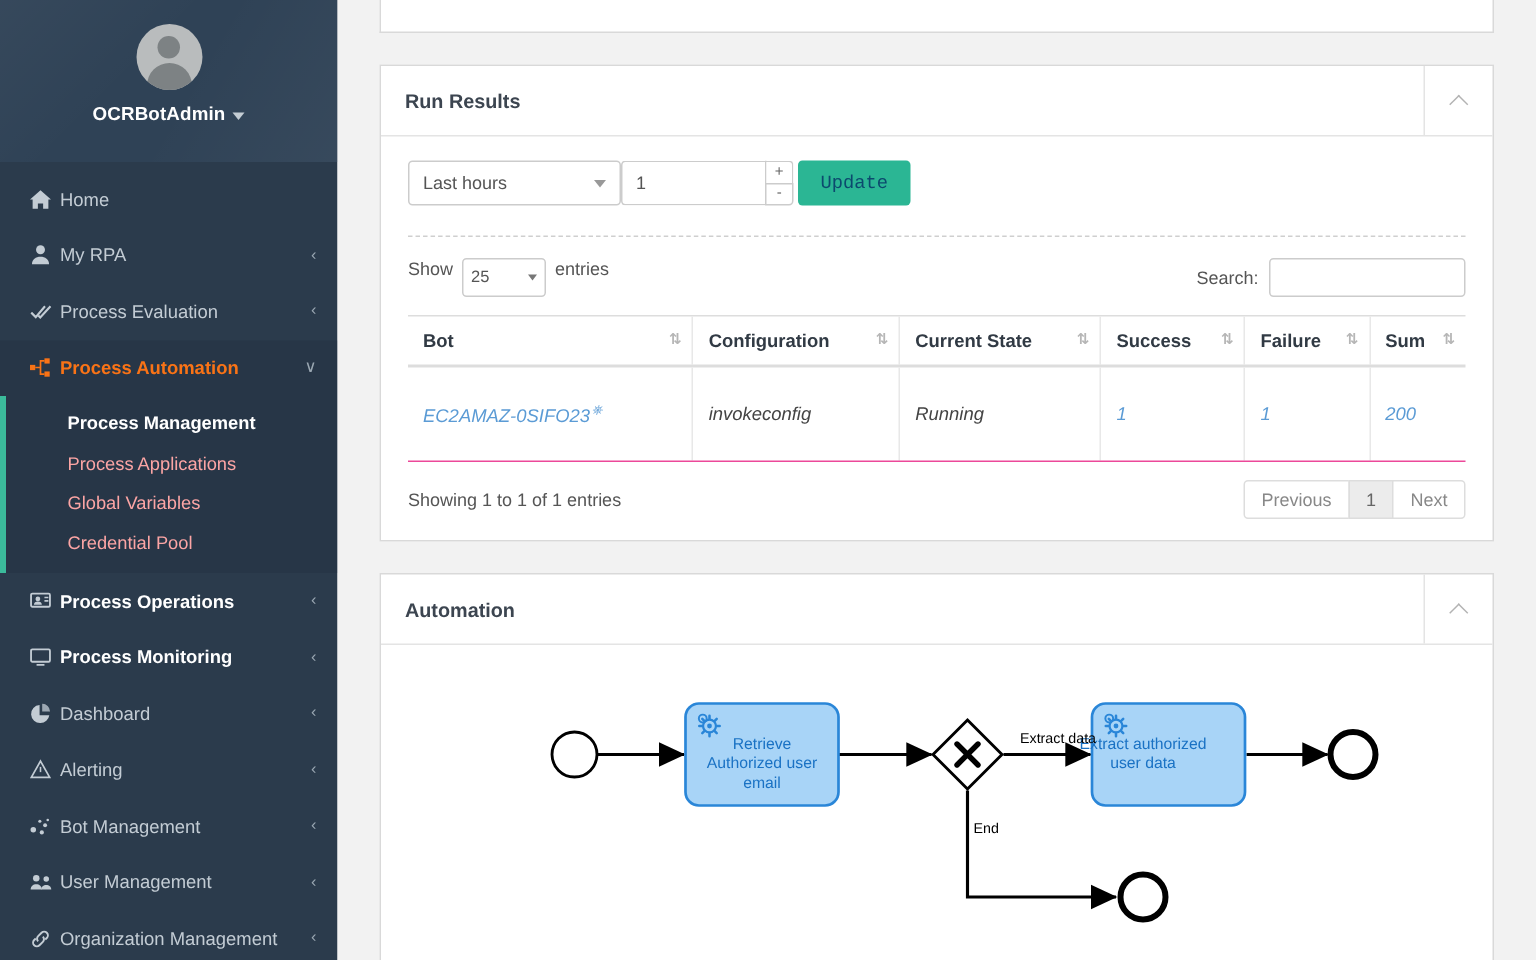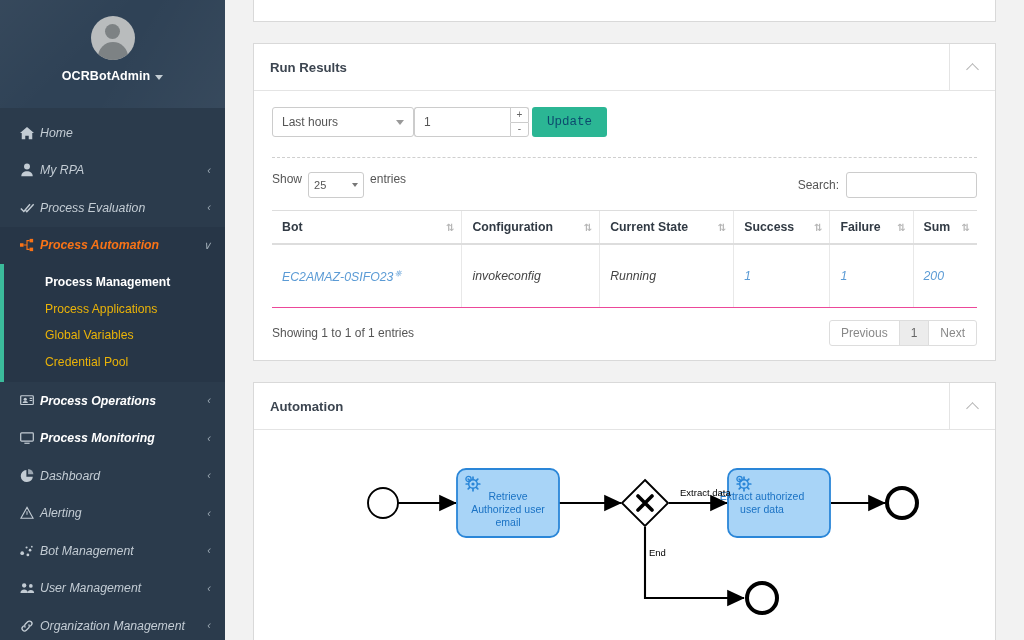--- a/index.html
+++ b/index.html
@@ -57,21 +57,20 @@
   }
 
   .sb-nav { padding-top: 6px; }
   .sb-item {
     height: 37.5px;
     display: flex; align-items: center;
     padding: 0 14px 0 20px;
     color: #c3ccd4; font-size: 12.3px;
     cursor: pointer;
     position: relative;
-    font-style: italic;
   }
   .sb-item .ic {
     width: 20px; flex: 0 0 20px;
     display: flex; align-items: center; justify-content: flex-start;
     color: #c3ccd4;
   }
   .sb-item .lbl { flex: 1; white-space: nowrap; }
   .sb-item .chev { color: #9aa7b2; font-size: 11px; line-height: 1; }
   .sb-item.bold .lbl { font-weight: bold; color: #ffffff; }
   .sb-item.active {
@@ -82,21 +81,21 @@
 
   .sb-sub-wrap { background: #273647; position: relative; }
   .sb-accent {
     position: absolute; left: 0; top: 0; bottom: 0; width: 4px;
     background: #3bbb9b;
   }
   .sb-sub {
     height: 26.5px;
     display: flex; align-items: center;
     padding-left: 45px;
-    font-size: 12.2px; color: #eab308;
+    font-size: 12.2px; color: #fca5a5;
     cursor: pointer;
   }
   .sb-sub.sel { color: #ffffff; font-weight: bold; }
 
   
   #main {
     flex: 1; height: 640px;
     background: #f2f2f2;
     padding: 0 28px;
     overflow: hidden;

